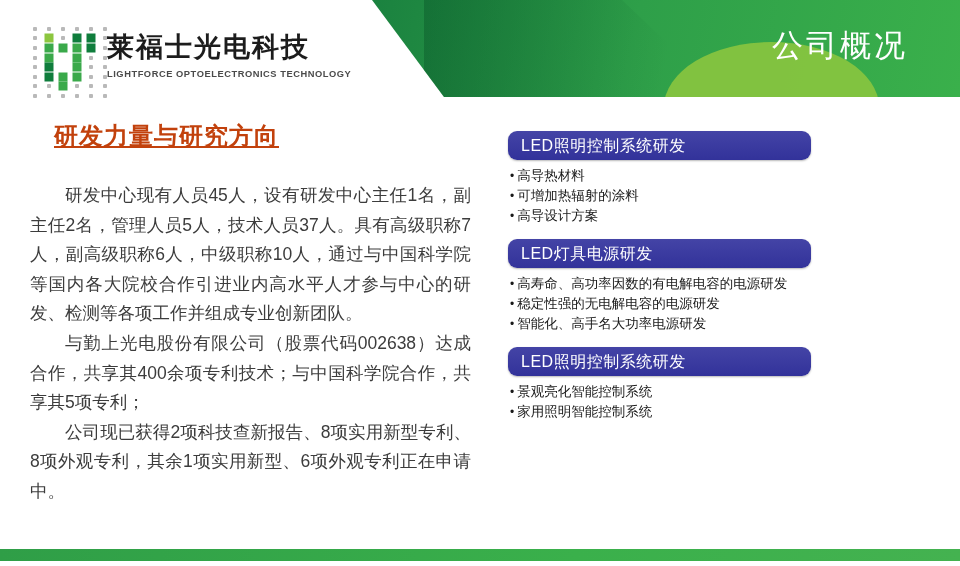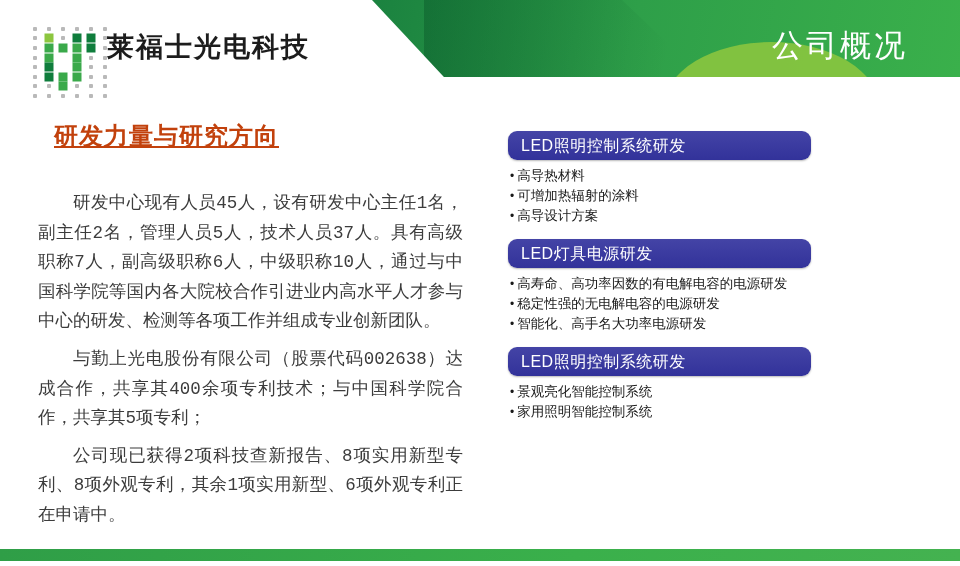--- a/index.html
+++ b/index.html
@@ -14,35 +14,35 @@
   .px::after{content:"";position:absolute;left:50%;top:50%;transform:translate(-50%,-50%);}
   .px.g::after{width:4px;height:4px;border-radius:1px;background:var(--logo-gray,#b9b9b9);}
   .px.L::after{width:9px;height:9px;background:var(--logo-light,#8cc63f);}
   .px.M::after{width:9px;height:9px;background:var(--logo-mid,#3aa94a);}
   .px.D::after{width:9px;height:9px;background:var(--logo-dark,#0f7d3c);}
   .px.w::after{display:none;}
   .brand{position:absolute;left:107px;top:31px;}
   .brand-name{font-size:27px;font-weight:700;color:#1c1c1c;letter-spacing:2px;line-height:1.25;}
   .brand-en{margin-top:4px;font-size:9.3px;font-weight:600;color:#4a4a4a;letter-spacing:0.55px;}
   
-  .banner{position:absolute;left:364px;top:0;width:596px;height:77px;
+  .banner{position:absolute;left:364px;top:0;width:596px;height:97px;
     clip-path:polygon(8px 0,100% 0,100% 100%,80px 100%);
     background:linear-gradient(102deg,var(--banner-dark,#1a813f) 0%,#2e9f49 45%,var(--banner-main,#3ab04b) 100%);}
   .banner .wedge{position:absolute;left:60px;top:0;width:300px;height:97px;
     background:linear-gradient(100deg,rgba(6,80,38,.40),rgba(6,80,38,0) 80%);
     clip-path:polygon(0 0,66% 0,100% 100%,0 100%);}
   .banner .glow{position:absolute;left:300px;top:42px;width:215px;height:130px;border-radius:50%;
     background:var(--banner-light,#8cc63f);opacity:.88;}
   .banner-title{position:absolute;right:52px;top:25px;font-size:31px;color:#ffffff;letter-spacing:3px;}
   
   .page-title{position:absolute;left:54px;top:120px;font-size:24px;font-weight:800;
     color:#c2410c;letter-spacing:1px;text-decoration:underline;}
   .body-text{position:absolute;left:30px;top:181px;width:441px;font-size:17.5px;
     line-height:29.6px;color:#3c3c3c;text-align:justify;}
-  .body-text p{margin:8px;text-indent:2em;font-family:Liberation Mono, monospace;}
+  .body-text p{margin:0;text-indent:2em;}
   
   .research{position:absolute;left:508px;top:131px;width:303px;}
   .sec-header{background:linear-gradient(180deg,#4444a6,var(--accent-blue,#32329a));
     color:#fff;font-size:16px;height:29px;line-height:29px;padding-left:13px;
     border-radius:9px;letter-spacing:.5px;box-shadow:0 1px 2px rgba(0,0,0,.28);
     box-sizing:border-box;}
   .sec ul{margin:6px 0 13px 2px;padding:0;list-style:none;}
   .sec li{font-size:13.5px;line-height:19px;color:#191919;}
   .sec li::before{content:"\2022";font-size:12px;margin-right:3px;color:#191919;}
   
@@ -99,20 +99,21 @@
       <div class="px g"></div>
       <div class="px g"></div>
       <div class="px g"></div>
       <div class="px g"></div>
       <div class="px g"></div>
       <div class="px g"></div>
       <div class="px g"></div>
     </div>
   <div class="brand">
     <div class="brand-name">莱福士光电科技</div>
+    <div class="brand-en">LIGHTFORCE OPTOELECTRONICS TECHNOLOGY</div>
   </div>
 
   <div class="banner">
     <div class="wedge"></div>
     <div class="glow"></div>
     <div class="banner-title">公司概况</div>
   </div>
 
   <div class="page-title">研发力量与研究方向</div>
   <div class="body-text">

